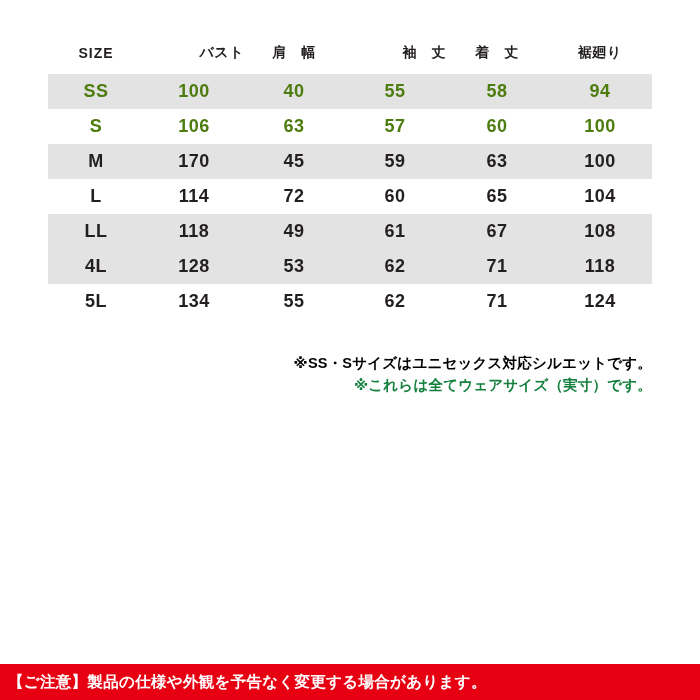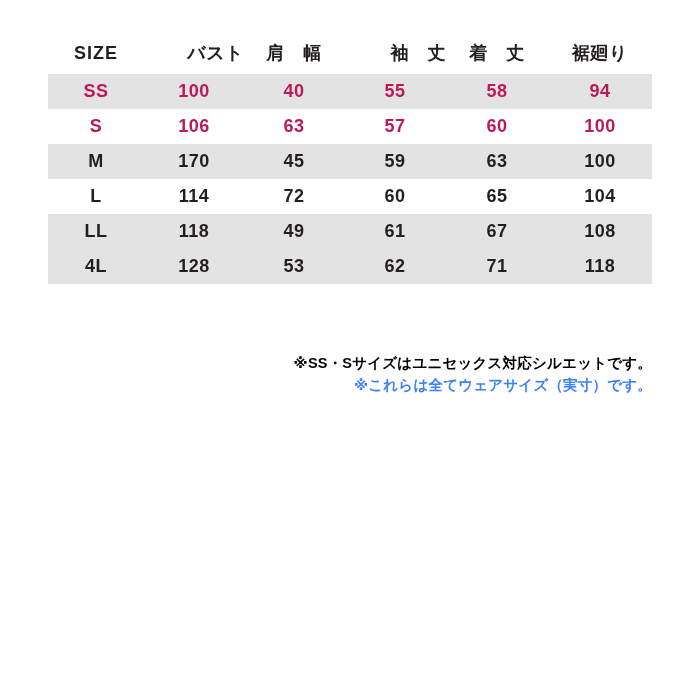--- a/index.html
+++ b/index.html
@@ -38,55 +38,55 @@
     font-size: 18px;
     font-weight: bold;
     padding: 0;
     height: 35px;
     vertical-align: middle;
     letter-spacing: 0.5px;
   }
   table.size-table thead th {
     background: #ffffff;
     color: #231f20;
-    font-size: 18px;
+    font-size: 14px;
     height: 34px;
     padding-bottom: 4px;
   }
   table.size-table thead th.sizecol {
     letter-spacing: 1px;
   }
   tr.row-shade td {
     background: #e3e3e3;
   }
   tr.row-plain td {
     background: #ffffff;
   }
   tr.row-pink td {
-    color: #be185d;
+    color: #4d7c0f;
   }
   td.col-size {
     font-size: 18px;
   }
   .notes {
     position: absolute;
     left: 48px;
     top: 352px;
     width: 604px;
     text-align: right;
   }
   .note-pink {
     color: #000000;
     font-size: 14.5px;
     font-weight: bold;
     line-height: 22px;
     letter-spacing: 0.2px;
   }
   .note-dark {
-    color: #3b82f6;
+    color: #15803d;
     font-size: 14.5px;
     font-weight: bold;
     line-height: 22px;
     letter-spacing: 0.2px;
   }
   .caution {
     position: absolute;
     left: 0;
     bottom: 0;
     width: 700px;
@@ -161,23 +161,32 @@
           <td>108</td>
         </tr>
         <tr class="row-shade">
           <td class="col-size">4L</td>
           <td>128</td>
           <td>53</td>
           <td>62</td>
           <td>71</td>
           <td>118</td>
         </tr>
+        <tr class="row-plain">
+          <td class="col-size">5L</td>
+          <td>134</td>
+          <td>55</td>
+          <td>62</td>
+          <td>71</td>
+          <td>124</td>
+        </tr>
       </tbody>
     </table>
   </div>
 
   <div class="notes">
     <div class="note-pink">※SS・Sサイズはユニセックス対応シルエットです。</div>
     <div class="note-dark">※これらは全てウェアサイズ（実寸）です。</div>
   </div>
 
+  <div class="caution">【ご注意】製品の仕様や外観を予告なく変更する場合があります。</div>
 
 </div>
 
 </body></html>

